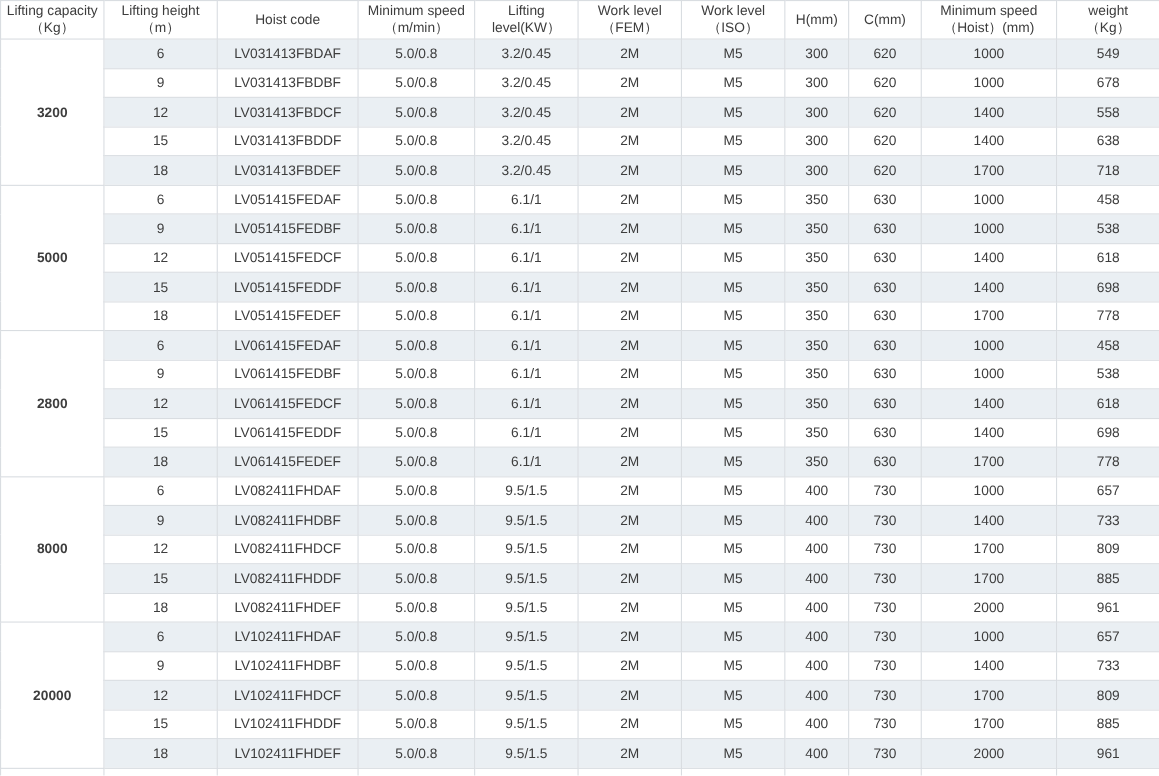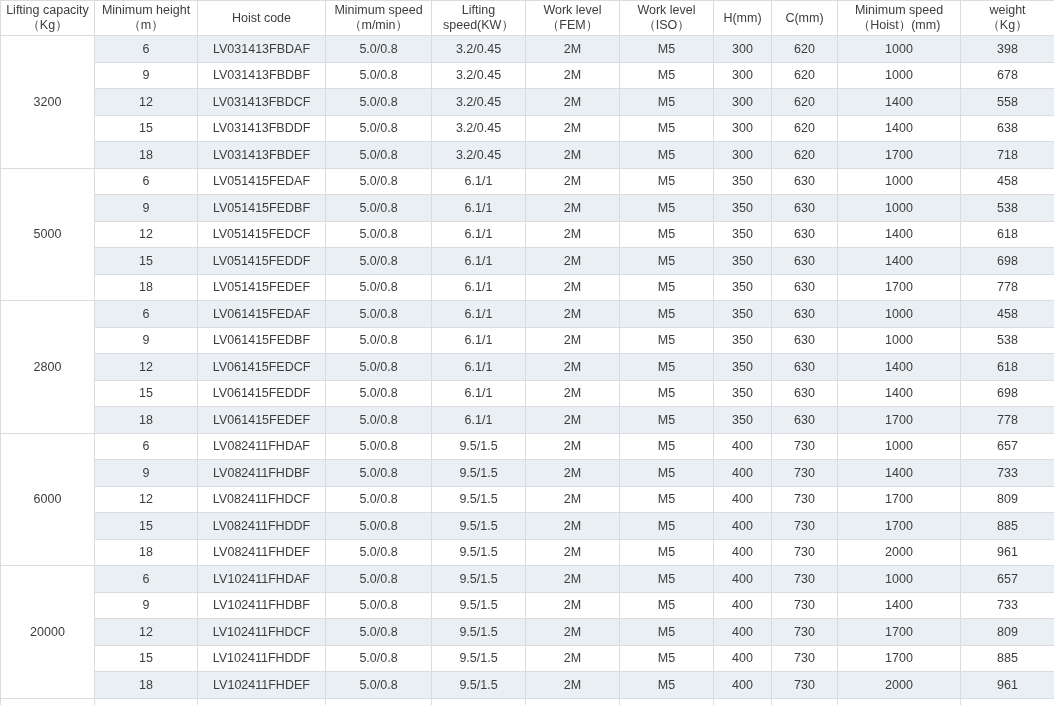--- a/index.html
+++ b/index.html
@@ -47,20 +47,21 @@
   }
   tbody tr.row-plain td {
     background: #ffffff;
   }
   td.cap-cell {
     color: #1f7ec0;
     font-size: 14px;
     background: #ffffff !important;
     border-left: 1px solid #d9dde1;
     border-right: 1px solid #d9dde1;
+    font-weight: bold;
   }
   
   col.c0 { width: 94px; }
   col.c1 { width: 103px; }
   col.c2 { width: 128px; }
   col.c3 { width: 106px; }
   col.c4 { width: 94px; }
   col.c5 { width: 94px; }
   col.c6 { width: 94px; }
   col.c7 { width: 58px; }
@@ -85,33 +86,33 @@
       <col class="c9">
       <col class="c10">
   </colgroup>
   <thead>
     <tr>
         <th>
           <span class="hdr-line">Lifting capacity</span>
           <span class="hdr-line">（Kg）</span>
         </th>
         <th>
-          <span class="hdr-line">Minimum height</span>
+          <span class="hdr-line">Lifting height</span>
           <span class="hdr-line">（m）</span>
         </th>
         <th>
           <span class="hdr-line">Hoist code</span>
         </th>
         <th>
           <span class="hdr-line">Minimum speed</span>
           <span class="hdr-line">（m/min）</span>
         </th>
         <th>
           <span class="hdr-line">Lifting</span>
-          <span class="hdr-line">speed(KW）</span>
+          <span class="hdr-line">level(KW）</span>
         </th>
         <th>
           <span class="hdr-line">Work level</span>
           <span class="hdr-line">（FEM）</span>
         </th>
         <th>
           <span class="hdr-line">Work level</span>
           <span class="hdr-line">（ISO）</span>
         </th>
         <th>
@@ -135,21 +136,21 @@
         <td class="cap-cell" rowspan="5">3200</td>
         <td>6</td>
         <td>LV031413FBDAF</td>
         <td>5.0/0.8</td>
         <td>3.2/0.45</td>
         <td>2M</td>
         <td>M5</td>
         <td>300</td>
         <td>620</td>
         <td>1000</td>
-        <td>398</td>
+        <td>549</td>
       </tr>
       <tr class="row-plain">
         <td>9</td>
         <td>LV031413FBDBF</td>
         <td>5.0/0.8</td>
         <td>3.2/0.45</td>
         <td>2M</td>
         <td>M5</td>
         <td>300</td>
         <td>620</td>
@@ -308,21 +309,21 @@
         <td>5.0/0.8</td>
         <td>6.1/1</td>
         <td>2M</td>
         <td>M5</td>
         <td>350</td>
         <td>630</td>
         <td>1700</td>
         <td>778</td>
       </tr>
       <tr class="row-plain">
-        <td class="cap-cell" rowspan="5">6000</td>
+        <td class="cap-cell" rowspan="5">8000</td>
         <td>6</td>
         <td>LV082411FHDAF</td>
         <td>5.0/0.8</td>
         <td>9.5/1.5</td>
         <td>2M</td>
         <td>M5</td>
         <td>400</td>
         <td>730</td>
         <td>1000</td>
         <td>657</td>

